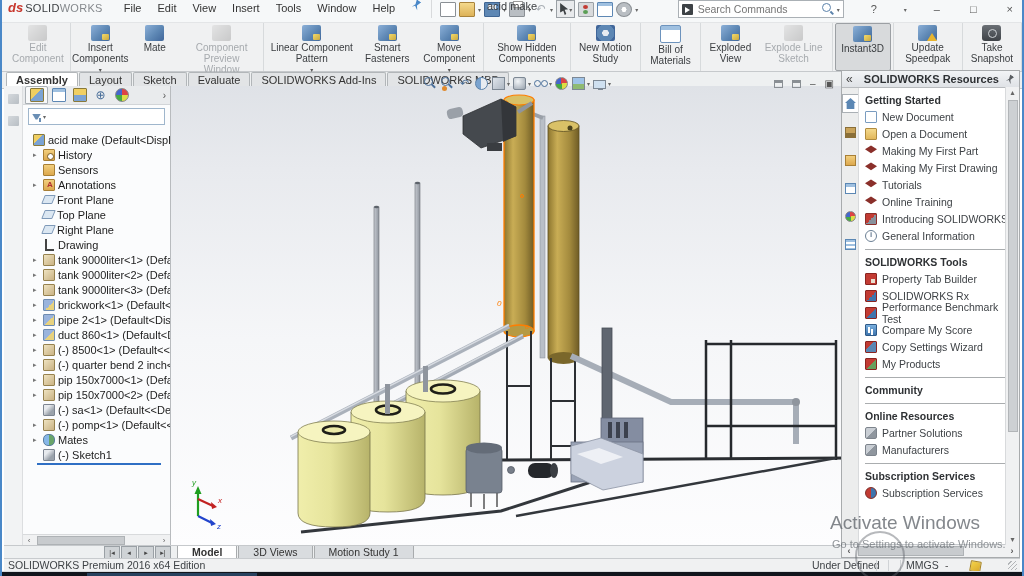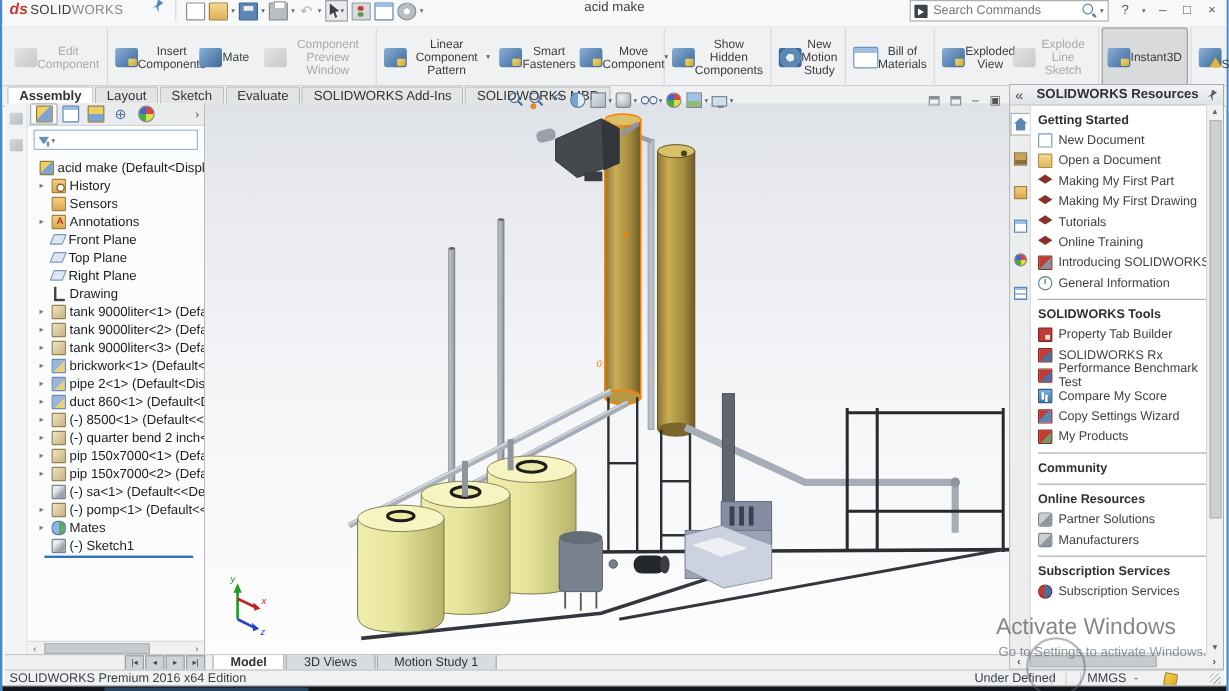--- a/index.html
+++ b/index.html
@@ -26,34 +26,34 @@
   .q-undo{color:#aab0b6;font-size:12px;line-height:13px;text-align:center;width:13px}
   .qselbox{display:flex;align-items:center;border:1px solid #9aa0a5;background:#e8eaec;padding:0 2px;height:16px}
   .q-sel{width:10px;height:12px;background:#3c4043;clip-path:polygon(10% 0,90% 52%,55% 56%,72% 92%,56% 100%,42% 64%,10% 80%)}
   .q-light{background:#d8dadc;border:1px solid #9aa0a5}
   .q-light::before{content:"";position:absolute;left:4px;top:2px;width:5px;height:4px;background:#c23b33;border-radius:50%}
   .q-light::after{content:"";position:absolute;left:4px;top:7px;width:5px;height:4px;background:#5a9e55;border-radius:50%}
   .q-list{background:#fff;border:1px solid #5d87b4;background-image:linear-gradient(#9fc0e0 0 3px,transparent 3px)}
   .q-gear{border:1px solid #8a8f94;border-radius:50%;background:radial-gradient(circle at 50% 50%,#fff 25%,#b9bec3 28%)}
   .qc{font-size:6px;color:#666}
   .tbtitle{position:absolute;left:0;right:0;text-align:center;color:#3a3d40;pointer-events:none}
-  .tbright{margin-left:auto;display:flex;align-items:center;gap:8px;padding-right:6px;position:relative;z-index:2}
+  .tbright{margin-left:auto;display:flex;align-items:center;gap:24px;padding-right:6px;position:relative;z-index:2}
   .sbox{display:flex;align-items:center;width:158px;height:16px;border:1px solid #aab0b5;background:#fff;padding:0 3px;gap:3px}
   .sbox .stype{width:11px;height:11px;background:#3d4246;border-radius:1px;position:relative}
   .sbox .stype::after{content:"";position:absolute;left:3px;top:3px;border-left:5px solid #fff;border-top:3px solid transparent;border-bottom:3px solid transparent}
   .sbox input{border:none;outline:none;flex:1;font-size:10.5px;font-family:"Liberation Sans",sans-serif;color:#555;background:transparent;min-width:0}
   .smag{width:12px;height:12px;position:relative}
   .smag::before{content:"";position:absolute;left:0;top:0;width:7px;height:7px;border:1.5px solid #5b82ab;border-radius:50%}
   .smag::after{content:"";position:absolute;left:8px;top:9px;width:4px;height:1.5px;background:#5b82ab;transform:rotate(45deg)}
   .wbtn{color:#555;font-size:11px;padding:0 3px}
 
   
   .ribbon{height:48px;background:#f0f1f2;border-bottom:1px solid #c6c9cc;display:flex;align-items:stretch;padding-left:4px}
   .rgroup{display:flex;border-right:1px solid #d7dadc;padding:0 2px}
-  .rbtn{min-width:46px;max-width:104px;padding:2px 4px 0;display:flex;flex-direction:row;align-items:center;font-size:10px;color:#3a3d40;text-align:center;line-height:11px;position:relative}
+  .rbtn{min-width:46px;max-width:104px;padding:2px 4px 0;display:flex;flex-direction:column;align-items:center;font-size:10px;color:#3a3d40;text-align:center;line-height:11px;position:relative}
   .rbtn.wide{max-width:150px}
   .rbtn .lab{margin-top:1px}
   .rcaret{font-size:6px;color:#555;margin-top:1px}
   .rbtn.dis{color:#a6aaae}
   .rbtn.dis .ri{filter:grayscale(1);opacity:.5}
   .rbtn.act{background:#d8dadc;border:1px solid #9ca0a4;border-radius:2px}
   .ri{width:19px;height:16px;border-radius:2px;background:linear-gradient(135deg,#8cb0d8 0%,#5d87b4 55%,#40669a 100%);position:relative;flex:none}
   .ri.b::after{content:"";position:absolute;right:1px;bottom:1px;width:7px;height:6px;background:linear-gradient(135deg,#f3d96b,#caa93f);border-radius:1px}
   .ri.c{background:linear-gradient(135deg,#d5d8db,#9ea3a8)}
   .ri.tbl{background:#fff;border:1px solid #6d93bd;background-image:linear-gradient(#9fc0e0 0 4px,transparent 4px)}
@@ -211,20 +211,29 @@
 <body>
 
 <div id="app">
 
   <div class="tb">
     <div class="logo">
       <span class="mark">ds</span>
       <span class="nb">SOLID</span>
       <span class="nl">WORKS</span>
     </div>
+    <div class="menu">
+      <span>File</span>
+      <span>Edit</span>
+      <span>View</span>
+      <span>Insert</span>
+      <span>Tools</span>
+      <span>Window</span>
+      <span>Help</span>
+    </div>
     <span class="pin"></span>
     <div class="qat">
       <span class="qi q-doc"></span>
       <span class="qi q-open"></span>
         <span class="qc">▾</span>
       <span class="qi q-save"></span>
         <span class="qc">▾</span>
       <span class="qi q-print"></span>
         <span class="qc">▾</span>
       <span class="qi q-undo">↶</span>

